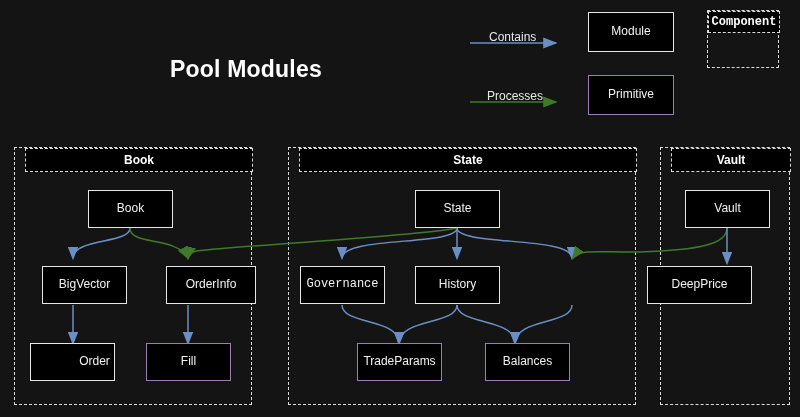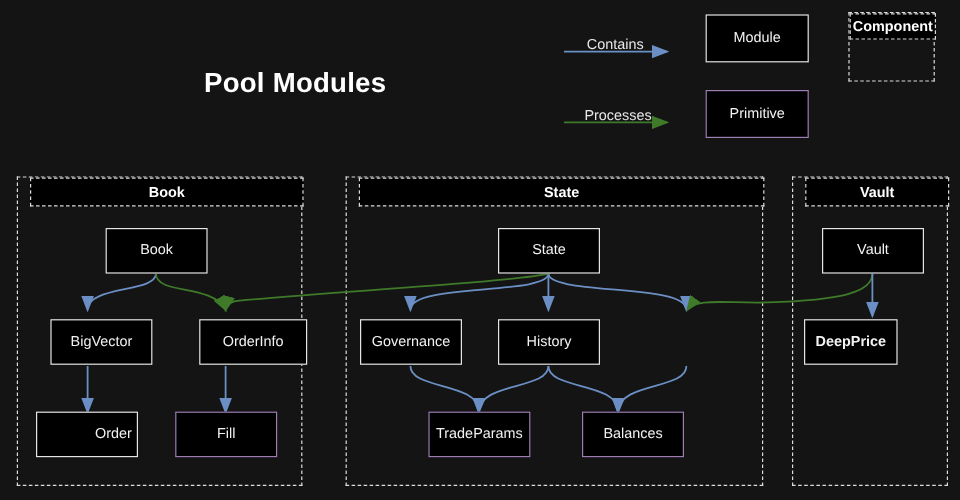--- a/index.html
+++ b/index.html
@@ -84,20 +84,21 @@
     box-sizing: border-box;
     border: 1.6px dashed #dcdcdc;
     background: #000000;
     display: flex;
     align-items: center;
     justify-content: center;
     color: #ffffff;
     font-size: 12px;
     font-weight: bold;
     white-space: nowrap;
+    font-family: Liberation Mono, monospace;
   }
 
   
   .group {
     position: absolute;
     box-sizing: border-box;
     border: 1.7px dashed #dcdcdc;
     background: #141414;
   }
   .group-header {
@@ -214,21 +215,21 @@
     <path d="M727,228 L727,263" fill="none" stroke="#6b8fc4" stroke-width="1.5" marker-end="url(#arrow-blue)"></path>
   </svg>
 
   <div class="node module" style="left:88px;  top:190px; width:85px;  height:38px;">Book</div>
   <div class="node module" style="left:30px;  top:266px; width:85px;  height:38px;margin-left:12px;">BigVector</div>
   <div class="node module" style="left:146px; top:266px; width:90px;  height:38px;margin-left:20px;">OrderInfo</div>
   <div class="node module" style="left:30px;  top:343px; width:85px;  height:38px;padding-left:44px;">Order</div>
   <div class="node primitive" style="left:146px; top:343px; width:85px; height:38px;">Fill</div>
 
   <div class="node module" style="left:415px; top:190px; width:85px;  height:38px;">State</div>
-  <div class="node module" style="left:300px; top:266px; width:85px;  height:38px;">Governance</div>
+  <div class="node module" style="left:300px; top:266px; width:85px;  height:38px;font-family:Liberation Mono, monospace;">Governance</div>
   <div class="node module" style="left:415px; top:266px; width:85px;  height:38px;">History</div>
   <div class="node primitive" style="left:357px; top:343px; width:85px; height:38px;">TradeParams</div>
   <div class="node primitive" style="left:485px; top:343px; width:85px; height:38px;">Balances</div>
 
   <div class="node module" style="left:685px; top:190px; width:85px;  height:38px;">Vault</div>
-  <div class="node module" style="left:670px; top:266px; width:78px;  height:38px;font-weight:bold;">DeepPrice</div>
+  <div class="node module" style="left:647px; top:266px; width:105px;  height:38px;">DeepPrice</div>
 
 </div>
 
 </body></html>

